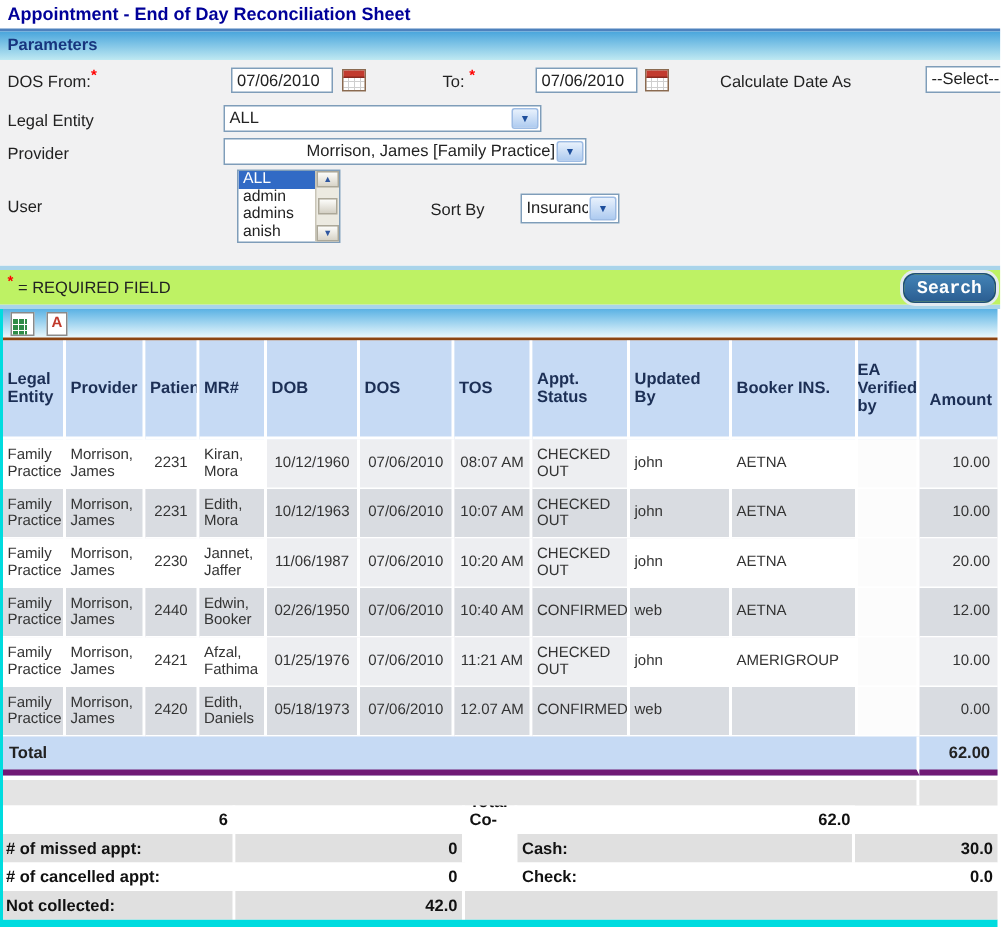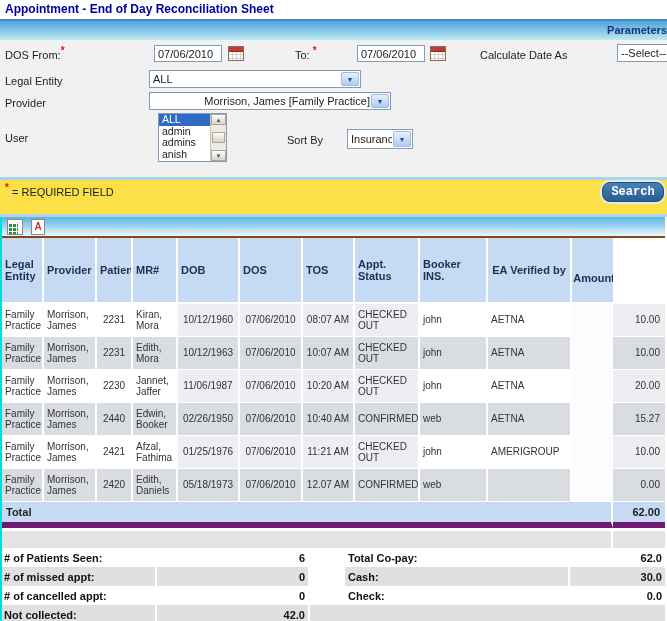--- a/index.html
+++ b/index.html
@@ -5,21 +5,21 @@
   html,body{margin:0;padding:0;background:#fff;}
   .page{position:relative;width:667px;height:621px;overflow:hidden;background:#fff;
         font-family:"Liberation Sans", sans-serif;color:#222;}
 
   
   .title{height:19px;line-height:19px;padding-left:5px;font-size:12px;font-weight:bold;
          color:#000099;background:#fff;border-bottom:2px solid #4E81BD;}
 
   
   .params-bar{height:19px;line-height:19px;padding-left:5px;font-size:11px;font-weight:bold;
-              color:#17357E;background:linear-gradient(#49A5DC,#BFE9F2);text-align:right;}
+              color:#17357E;background:linear-gradient(#49A5DC,#BFE9F2);}
 
   
   .form{position:relative;height:137px;background:#F1F1F2;font-size:11px;}
   .flabel{position:absolute;white-space:nowrap;color:#222;}
   .req{color:#FF0000;font-weight:bold;vertical-align:super;font-size:10px;line-height:0;}
   .tbox{position:absolute;height:15px;border:1px solid #7F9DB9;background:#fff;
         font-family:"Liberation Sans",sans-serif;font-size:11px;color:#222;padding:0 0 0 3px;box-sizing:content-box;}
   .cal{position:absolute;width:14px;height:13px;border:1px solid #8A6A50;background:
        repeating-linear-gradient(to right,transparent 0 3px,#CFCFCF 3px 4px),
        repeating-linear-gradient(to bottom,transparent 0 3px,#CFCFCF 3px 4px),#fff;}
@@ -35,21 +35,21 @@
   .lb-items{flex:1;overflow:hidden;}
   .lb-item{height:11.5px;line-height:11.5px;font-size:10.5px;padding-left:3px;white-space:nowrap;}
   .lb-item.sel{background:#316AC5;color:#fff;}
   .lb-scroll{width:15px;background:#ECEAE1;display:flex;flex-direction:column;justify-content:space-between;border-left:1px solid #C9C5B8;}
   .lb-btn{height:11px;background:linear-gradient(#FDFDFB,#D8D4C8);border:1px solid #ACA899;
           display:flex;align-items:center;justify-content:center;font-size:6px;color:#2F57A0;box-sizing:border-box;}
   .lb-thumb{height:9px;margin:1px;background:linear-gradient(#FDFDFB,#D4D0C4);border:1px solid #ACA899;}
 
   
   .strip{height:3px;background:#A9D4EA;}
-  .required-row{position:relative;height:34px;background:#fde047;font-size:11px;}
+  .required-row{position:relative;height:23px;background:#bef264;font-size:11px;}
   .req-note{position:absolute;left:5px;top:6px;}
   .search-btn{position:absolute;left:602px;top:2px;width:62px;height:20px;border:1px solid #1F4E79;
               border-radius:8px;background:linear-gradient(#4383B6,#2B5E92);color:#fff;
               font-family:Liberation Mono, monospace;font-size:12px;font-weight:bold;
               box-shadow:0 0 0 2px #E3EAF0;cursor:pointer;}
 
   
   .table-wrap{border-left:2px solid #00DCDF;border-bottom:5px solid #00DCDF;width:665px;box-sizing:border-box;}
   .toolbar{height:19px;background:linear-gradient(#5AB2E4,#EAF8FC);display:flex;align-items:center;gap:8px;padding-left:5px;}
   .ic-xl{width:14px;height:14px;position:relative;background:#fff;border:1px solid #8A8A8A;display:inline-block;}
@@ -74,21 +74,21 @@
   .drow .cell{height:33px;font-size:10px;color:#333;border-right:2px solid #fff;border-bottom:1px solid #fff;
               background:#fff;line-height:1.15;}
   .drow .cell:last-child{border-right:none;}
   .drow.odd .tint{background:#EDEEF1;}
   .drow.even .cell{background:#D9DCE1;}
   .drow.even .cell.ea, .drow.odd .cell.ea{background:#FCFCFC;}
   .drow .c2,.drow .c4,.drow .c5,.drow .c6{justify-content:center;}
   .drow .c11{justify-content:flex-end;padding-right:5px;}
 
   .total-row{display:grid;grid-template-columns:611px 1fr;height:26px;font-size:11px;font-weight:bold;color:#222;}
-  .total-row .cell{background:#C6DAF4;height:26px;border-bottom:6px solid #701a75;}
+  .total-row .cell{background:#C6DAF4;height:26px;border-bottom:4px solid #701a75;}
   .total-row .t-label{border-right:2px solid #fff;padding-left:4px;}
   .total-row .t-amt{justify-content:flex-end;padding-right:5px;}
 
   .gapline{height:3px;background:#fff;}
   .grayband{display:grid;grid-template-columns:611px 1fr;height:17px;}
   .grayband div{background:#E4E4E4;}
   .grayband div:first-child{border-right:2px solid #fff;}
 
   
   .srow{display:grid;grid-template-columns:155px 153px 35px 225px 1fr;height:19px;
@@ -183,20 +183,21 @@
 
     <div class="trow thead" id="thead">
         <div class="cell c0">Legal Entity</div>
         <div class="cell c1">Provider</div>
         <div class="cell c3">Patient</div>
         <div class="cell c2">MR#</div>
         <div class="cell c4">DOB</div>
         <div class="cell c5">DOS</div>
         <div class="cell c6">TOS</div>
         <div class="cell c7">Appt. Status</div>
+        <div class="cell c8">Updated By</div>
         <div class="cell c9">Booker INS.</div>
         <div class="cell c10">EA Verified by</div>
         <div class="cell c11 amt">
           <span class="amt-top"></span>
           <span class="amt-lbl">Amount</span>
         </div>
       </div>
     <div id="tbody">
         <div class="trow drow odd">
           <div class="cell c0">Family Practice</div>
@@ -245,21 +246,21 @@
           <div class="cell c1">Morrison, James</div>
           <div class="cell c2">2440</div>
           <div class="cell c3">Edwin, Booker</div>
           <div class="cell c4">02/26/1950</div>
           <div class="cell c5">07/06/2010</div>
           <div class="cell c6">10:40 AM</div>
           <div class="cell c7">CONFIRMED</div>
           <div class="cell c8">web</div>
           <div class="cell c9">AETNA</div>
           <div class="cell c10 ea"></div>
-          <div class="cell c11">15.27</div>
+          <div class="cell c11">12.00</div>
         </div>
         <div class="trow drow odd">
           <div class="cell c0">Family Practice</div>
           <div class="cell c1">Morrison, James</div>
           <div class="cell c2">2421</div>
           <div class="cell c3">Afzal, Fathima</div>
           <div class="cell c4 tint">01/25/1976</div>
           <div class="cell c5 tint">07/06/2010</div>
           <div class="cell c6 tint">11:21 AM</div>
           <div class="cell c7 tint">CHECKED OUT</div>
@@ -290,21 +291,20 @@
     </div>
 
     <div class="gapline"></div>
     <div class="grayband">
         <div></div>
         <div></div>
       </div>
 
     <div id="summary">
         <div class="srow">
-          <div class="cell l1"># of Patients Seen:</div>
           <div class="cell val">6</div>
           <div class="cell gapcell"></div>
           <div class="cell l2">Total Co-pay:</div>
           <div class="cell val">62.0</div>
         </div>
         <div class="srow gray">
           <div class="cell l1"># of missed appt:</div>
           <div class="cell val">0</div>
           <div class="cell gapcell"></div>
           <div class="cell l2">Cash:</div>

